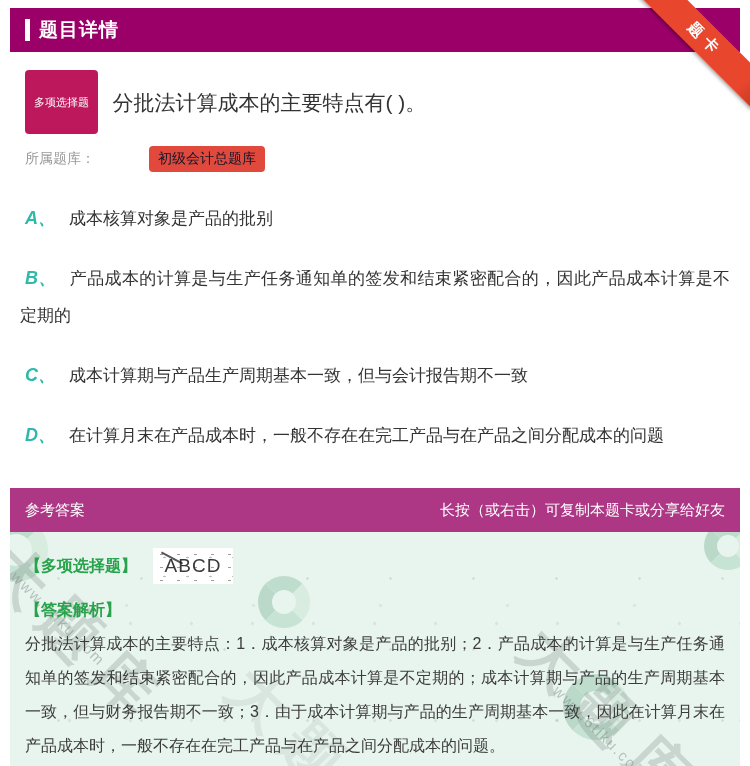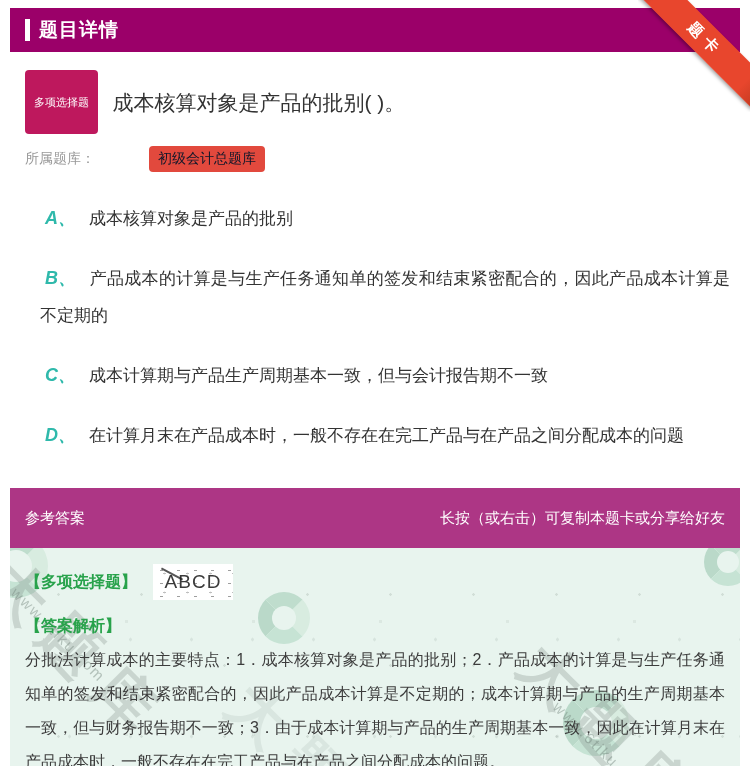--- a/index.html
+++ b/index.html
@@ -24,27 +24,27 @@
   .q-section { padding:0 25px; }
   .q-row { margin-top:18px; line-height:32px; }
   .type-badge { display:inline-block; background:#be185d; color:#ffffff; font-size:11px;
     padding:16px 9px; border-radius:4px; vertical-align:4px; }
   .q-text { font-size:21px; color:#333333; margin-left:10px; }
   .bank-row { margin-top:12px; display:flex; align-items:center;gap:48px; }
   .bank-label { color:#999999; font-size:14px; }
   .bank-badge { display:inline-block; background:#e2493d; color:#0f172a; font-size:14px;
     padding:4px 9px; border-radius:4px; margin-left:6px; cursor:pointer; }
 
-  .options { margin-top:28px; padding:0 20px;margin-left:20px; }
+  .options { margin-top:28px; padding:0 20px; }
   .option { font-size:17px; color:#333333; line-height:37px; margin-bottom:23px; text-align:justify; }
   .opt-letter { color:#2fb9ab; font-style:italic; font-weight:bold; font-size:18px;
     margin:0 13px 0 5px; }
 
   
-  .answer-bar { margin:34px 10px 0 10px; height:60px; background:#ad3685; color:#ffffff;
+  .answer-bar { margin:34px 10px 0 10px; height:44px; background:#ad3685; color:#ffffff;
     display:flex; align-items:center; justify-content:space-between; padding:0 15px; }
   .answer-bar-left { font-size:15px; }
   .answer-bar-right { font-size:15px; }
 
   
   .answer-box { position:relative; margin:0 10px; height:313px; background-color:#e8f4ee;
     background-image:
       radial-gradient(rgba(70,85,78,.14) 1.2px, transparent 1.6px),
       radial-gradient(rgba(70,85,78,.10) 1px, transparent 1.4px),
       radial-gradient(rgba(70,85,78,.08) 1.5px, transparent 2px);
@@ -85,21 +85,21 @@
 </div>
 
 <div class="header-bar">
   <div class="header-accent"></div>
   <div class="header-title">题目详情</div>
 </div>
 
 <div class="q-section">
   <div class="q-row">
     <span class="type-badge">多项选择题</span>
-    <span class="q-text">成本核算对象是产品的批别( )。</span>
+    <span class="q-text">分批法计算成本的主要特点有( )。</span>
   </div>
   <div class="bank-row">
     <span class="bank-label">所属题库：</span>
     <span class="bank-badge">初级会计总题库</span>
   </div>
 </div>
 
 <div class="options">
   <p class="option">
     <span class="opt-letter">A、</span><span>成本核算对象是产品的批别</span>

